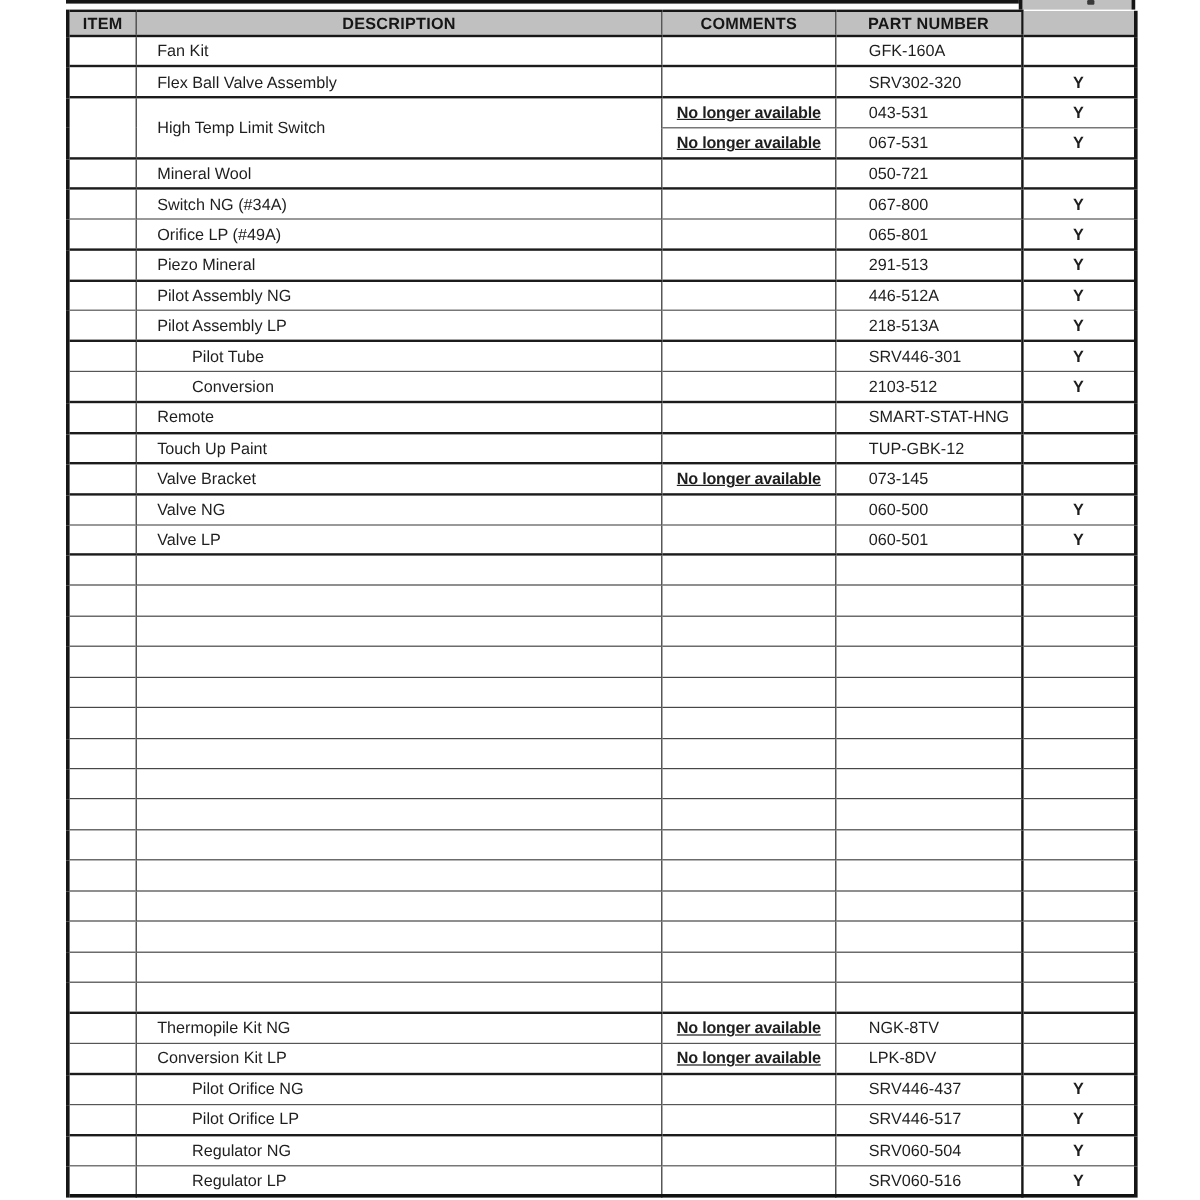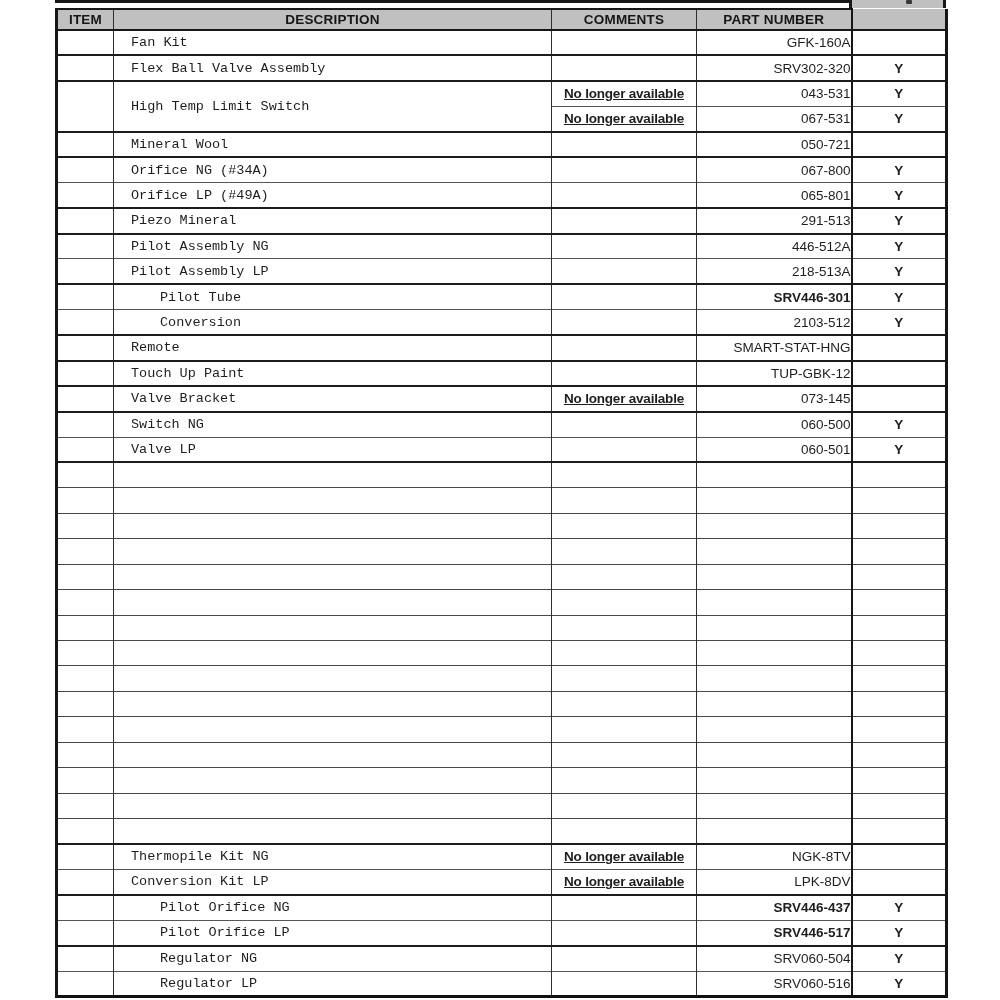--- a/index.html
+++ b/index.html
@@ -38,26 +38,26 @@
     text-align:center;height:21px;letter-spacing:.2px;
     border-top:2.5px solid #161616;border-bottom:2.2px solid #161616;
   }
   .parts thead th.c-flag{border-top:none;}
 
   .parts tbody td{font-size:13.5px;color:#1e1e1e;height:25.45px;background:#fff;}
   tr.sep-thick td{border-top:2.2px solid #1c1c1c;}
   tr.sep-thin  td{border-top:1.4px solid #565656;}
   tr.sep-empty td{border-top:1.6px solid #474747;}
 
-  td.desc{padding-left:17px;text-align:left;font-family:Liberation Mono, monospace;}
+  td.desc{padding-left:17px;text-align:left;}
   td.desc.indent2{padding-left:46px;}
   td.comments{font-weight:bold;font-size:12.3px;text-align:center;letter-spacing:-0.2px;color:#1a1a1a;text-decoration:underline;}
-  td.part{padding-left:27px;text-align:right;}
+  td.part{padding-left:27px;text-align:left;}
   td.flag{font-weight:bold;font-size:13px;text-align:center;color:#1a1a1a;}
-  td.hl{background:#ffff00;font-weight:bold;}
+  td.hl{background:#ffff00;}
 </style>
 </head>
 <body>
 
 <div class="sheet">
 
   <div class="top-strip"></div>
 
   <div class="ycol-ext">
     <div class="dot"></div>
@@ -109,21 +109,21 @@
         </tr>
         <tr class="sep-thick">
           <td class="c-item"></td>
           <td class="c-desc desc">Mineral Wool</td>
           <td class="c-com comments"></td>
           <td class="c-part part">050-721</td>
           <td class="c-flag flag"></td>
         </tr>
         <tr class="sep-thick">
           <td class="c-item"></td>
-          <td class="c-desc desc">Orifice NG (#34A)</td>
+          <td class="c-desc desc">Switch NG (#34A)</td>
           <td class="c-com comments"></td>
           <td class="c-part part">067-800</td>
           <td class="c-flag flag">Y</td>
         </tr>
         <tr class="sep-thin">
           <td class="c-item"></td>
           <td class="c-desc desc">Orifice LP (#49A)</td>
           <td class="c-com comments"></td>
           <td class="c-part part">065-801</td>
           <td class="c-flag flag">Y</td>
@@ -179,21 +179,21 @@
         </tr>
         <tr class="sep-thick">
           <td class="c-item"></td>
           <td class="c-desc desc">Valve Bracket</td>
           <td class="c-com comments">No longer available</td>
           <td class="c-part part">073-145</td>
           <td class="c-flag flag"></td>
         </tr>
         <tr class="sep-thick">
           <td class="c-item"></td>
-          <td class="c-desc desc">Switch NG</td>
+          <td class="c-desc desc">Valve NG</td>
           <td class="c-com comments"></td>
           <td class="c-part part">060-500</td>
           <td class="c-flag flag">Y</td>
         </tr>
         <tr class="sep-thin">
           <td class="c-item"></td>
           <td class="c-desc desc">Valve LP</td>
           <td class="c-com comments"></td>
           <td class="c-part part">060-501</td>
           <td class="c-flag flag">Y</td>

